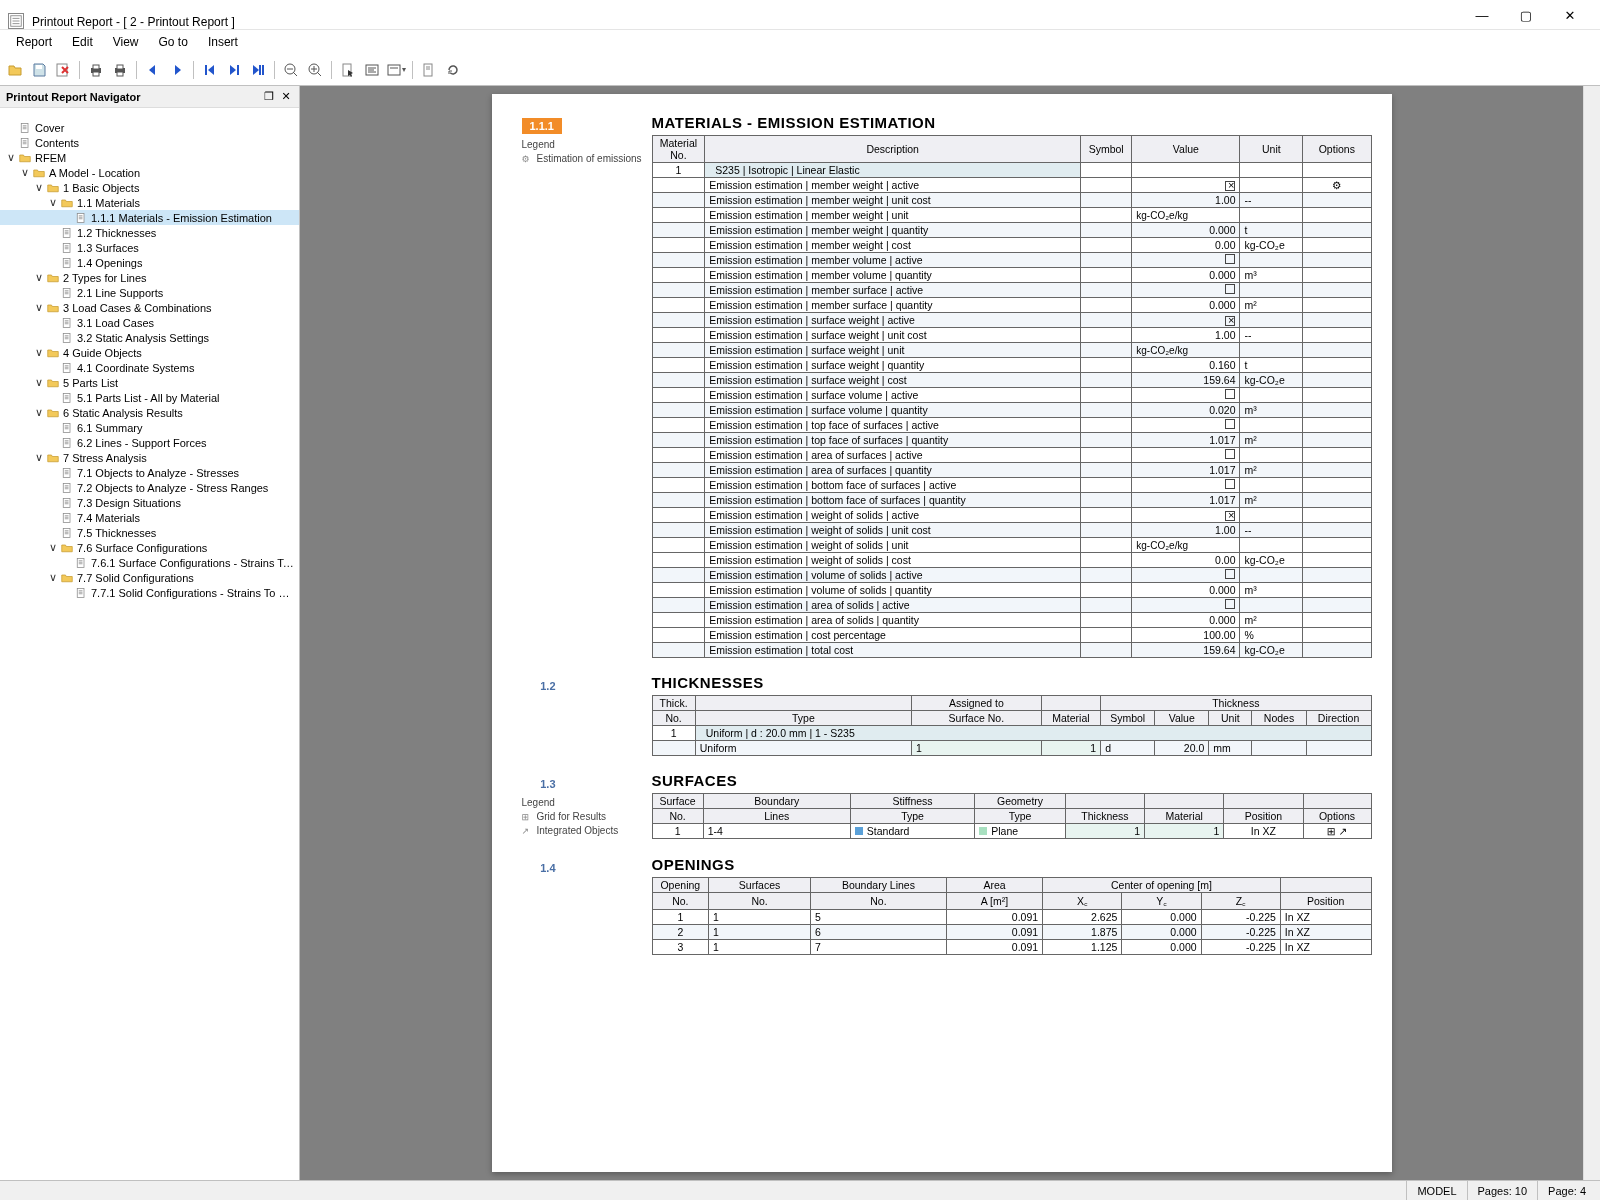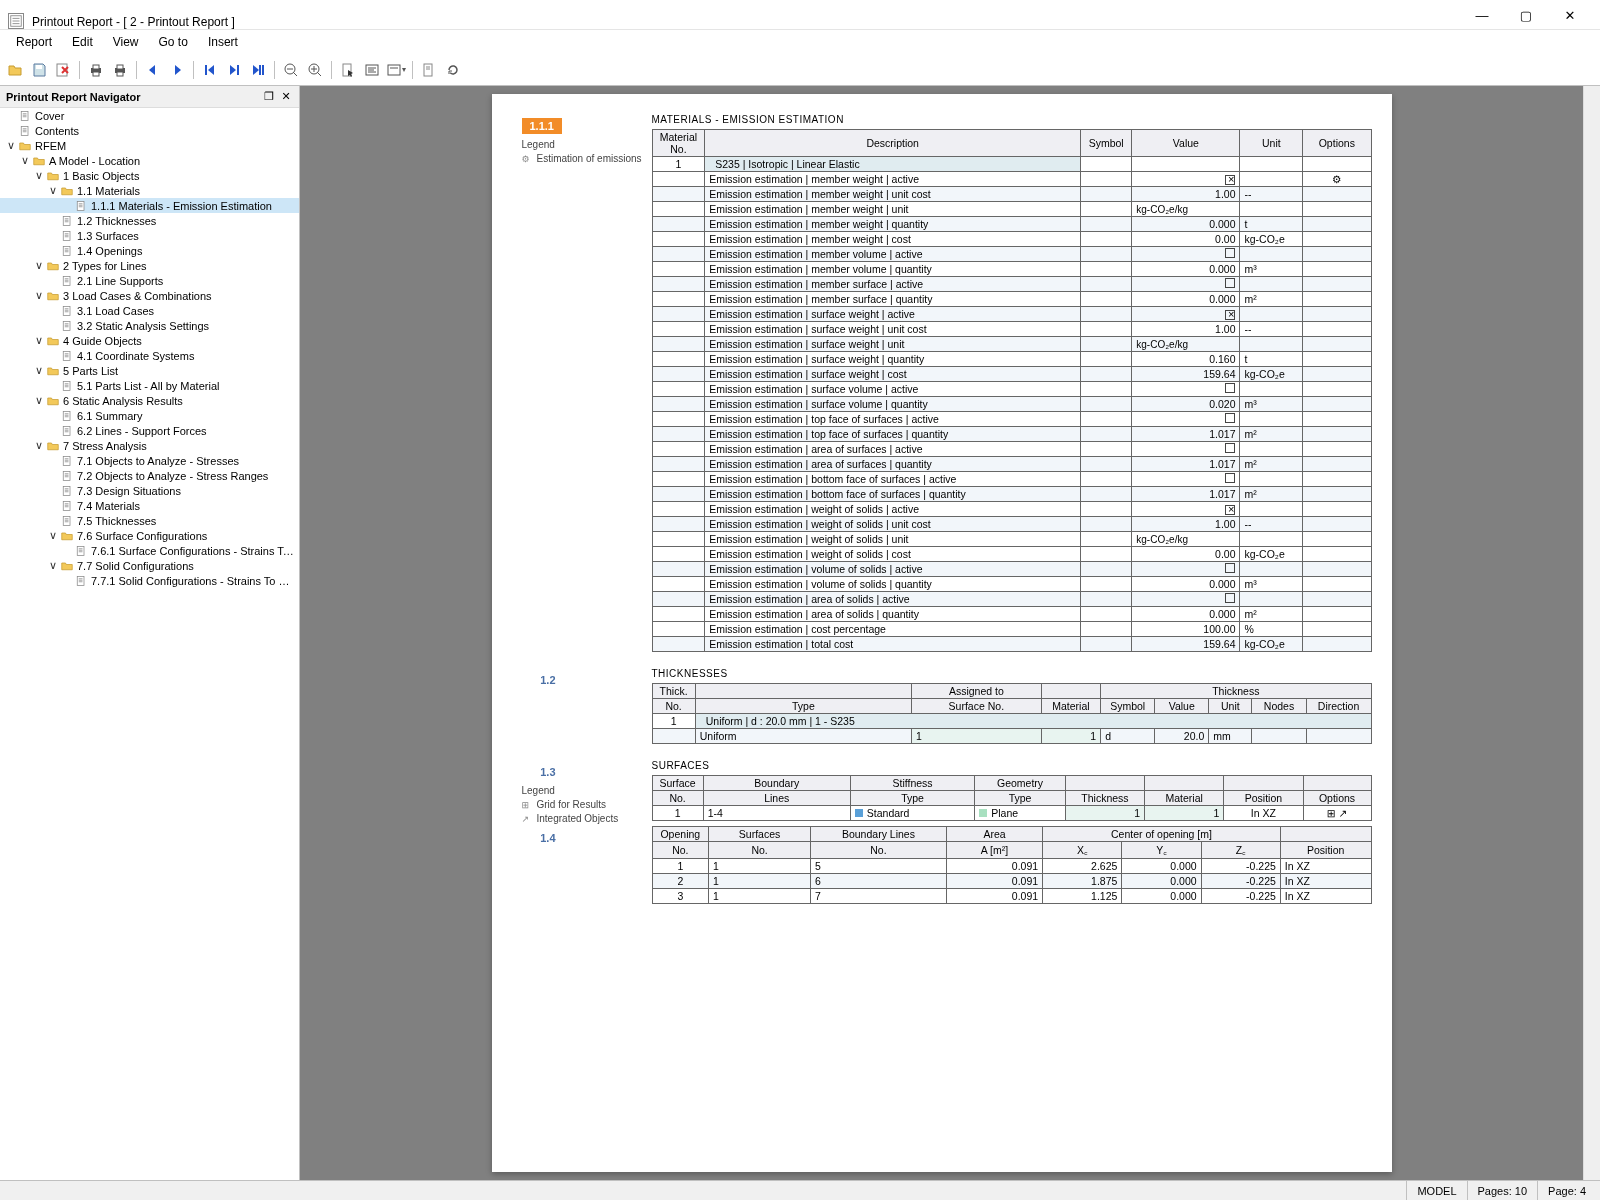--- a/index.html
+++ b/index.html
@@ -13,37 +13,37 @@
 .menubar .item { padding: 3px 10px; cursor: pointer; }
 .toolbar { height: 32px; display: flex; align-items: center; padding: 0 4px; border-bottom: 1px solid #c0c0c0; gap: 2px; }
 .tbtn { width: 22px; height: 22px; display: flex; align-items: center; justify-content: center; cursor: pointer; border-radius: 2px; }
 .tbar-sep { width: 1px; height: 18px; background: #c0c0c0; margin: 0 3px; }
 .tbtn svg { width: 16px; height: 16px; }
 .content { flex: 1; display: flex; min-height: 0; }
 .sidebar { width: 300px; display: flex; flex-direction: column; border-right: 1px solid #c0c0c0; }
 .sidebar-header { height: 22px; background: #f0f0f0; border-bottom: 1px solid #ddd; display: flex; align-items: center; padding: 0 6px; font-size: 11px; }
 .sidebar-header .label { flex: 1; font-weight: bold; }
 .sidebar-header .hbtn { width: 14px; height: 14px; display: flex; align-items: center; justify-content: center; margin-left: 3px; cursor: pointer; font-size: 11px; }
-.tree { flex: 1; overflow-y: auto; padding: 0 0; font-size: 11px; }
+.tree { flex: 1; overflow-y: auto; padding: 12px 0; font-size: 11px; }
 .tree-node { display: flex; align-items: center; height: 15px; padding-right: 4px; cursor: pointer; white-space: nowrap; overflow: hidden; text-overflow: ellipsis; }
 .tree-node.selected { background: #cde6f7; }
 .tree-toggle { width: 14px; text-align: center; font-size: 11px; color: #333; }
 .tree-icon { width: 14px; height: 14px; margin-right: 3px; display: flex; align-items: center; justify-content: center; }
 .tree-icon.folder svg { fill: #f3c95a; stroke: #c79c30; }
 .tree-icon.doc svg { fill: #fff; stroke: #666; }
 .tree-label { flex: 1; overflow: hidden; text-overflow: ellipsis; }
 .main { flex: 1; background: #808080; display: flex; position: relative; }
 .scrollbar { width: 17px; background: #efefef; border-left: 1px solid #ddd; }
 .page-wrap { flex: 1; overflow: auto; display: flex; justify-content: center; padding: 8px; }
 .page { width: 900px; background: #fff; box-shadow: 0 2px 6px rgba(0,0,0,.3); padding: 20px 0 10px 0; font-size: 11px; }
 .section { padding: 0 20px; }
 .sec-row { display: flex; align-items: center; margin-bottom: 4px; }
 .sec-badge { background: #F28C28; color: #fff; font-weight: bold; font-size: 11px; padding: 2px 8px; margin-right: 10px; min-width:36px; text-align:right; }
 .sec-badge-plain { color: #4a6fa5; font-weight: bold; font-size: 11px; margin-right: 10px; min-width:34px; text-align:right; padding:2px 0; }
-.sec-title { font-family: Arial, sans-serif; font-size: 10px; font-weight: normal; letter-spacing: 0.5px; }
+.sec-title { font-family: Arial, sans-serif; font-size: 15px; font-weight: bold; letter-spacing: 0.5px; }
 .legend { font-size: 10px; color: #444; line-height: 14px; }
 .legend-item { display: flex; align-items: center; }
 .legend-item .lg-ico { width: 12px; margin-right: 3px; color: #888; font-size: 9px; }
 .layout-row { display:flex; }
 .left-col { width: 140px; padding-left: 10px; padding-top:4px; }
 .report-table { width: 720px; border-collapse: collapse; font-size: 10.5px; }
 .report-table th, .report-table td { border: 1px solid #666; padding: 1px 4px; background: #fff; }
 .report-table th { background: #efeff3; font-weight: normal; text-align:center; }
 .report-table .r { text-align: right; }
 .report-table .c { text-align: center; }
@@ -966,28 +966,31 @@
                         <td class="r" style="background:#e8f4f0">1</td>
                         <td class="c">In XZ</td>
                         <td class="c">⊞ ↗</td>
                       </tr>
                     </tbody>
                   </table>
               </div>
             </div>
           </div>
 
-          <div class="section" style="margin-top:0">
+          <div class="section" style="margin-top:17px">
             <div class="layout-row">
               <div class="left-col">
                   <div class="sec-row">
                     <span class="sec-badge-plain">1.4</span>
                   </div>
                 </div>
               <div style="flex:1">
+                <div class="sec-row">
+                    <span class="sec-title">OPENINGS</span>
+                  </div>
                 <table class="report-table" id="tbl4">
                     <tbody>
                       <tr>
                         <th style="width:50px">Opening</th>
                         <th style="width:90px">Surfaces</th>
                         <th style="width:120px">Boundary Lines</th>
                         <th style="width:85px">Area</th>
                         <th colspan="3">Center of opening [m]</th>
                         <th style="width:80px"></th>
                       </tr>

